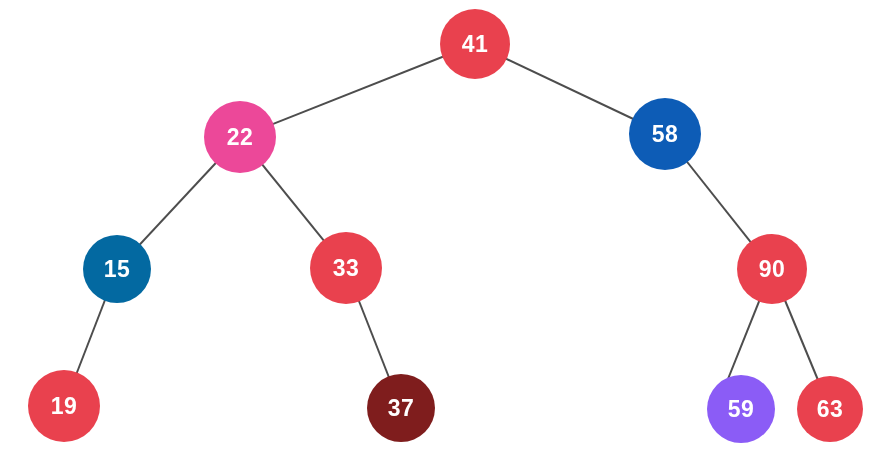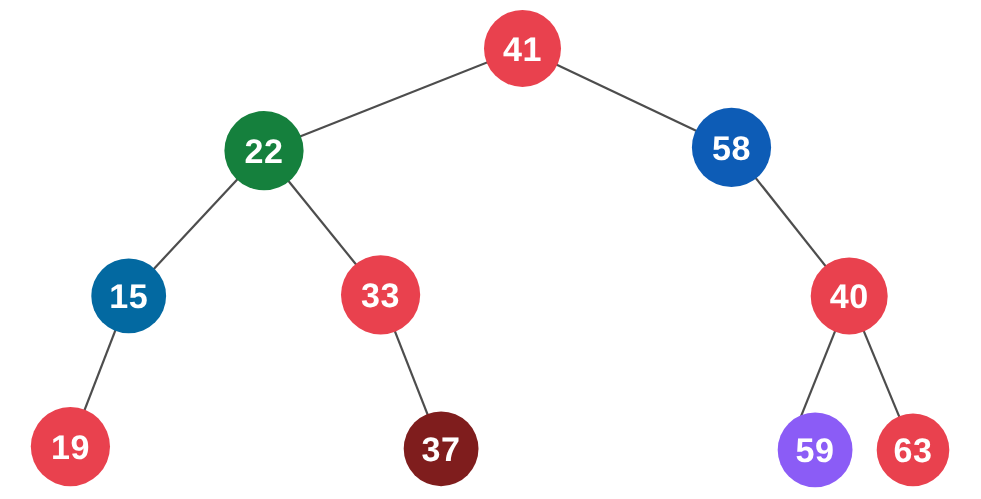--- a/index.html
+++ b/index.html
@@ -27,21 +27,21 @@
     position: absolute;
     border-radius: 50%;
     display: flex;
     align-items: center;
     justify-content: center;
     box-sizing: border-box;
   }
   .node span {
     color: #ffffff;
     font-weight: bold;
-    font-size: 31px;
+    font-size: 23px;
     line-height: 1;
     letter-spacing: 0.5px;
     user-select: none;
   }
 </style>
 </head>
 <body>
 
 <div class="diagram-canvas" style="background: rgb(255, 255, 255);">
   <svg class="edges-layer" viewBox="0 0 892 454">
@@ -52,34 +52,34 @@
       <line x1="665" y1="134" x2="772" y2="269" stroke="#4d4d4d" stroke-width="2"></line>
       <line x1="117" y1="269" x2="64" y2="406" stroke="#4d4d4d" stroke-width="2"></line>
       <line x1="346" y1="268" x2="401" y2="408" stroke="#4d4d4d" stroke-width="2"></line>
       <line x1="772" y1="269" x2="716" y2="409" stroke="#4d4d4d" stroke-width="2"></line>
       <line x1="772" y1="269" x2="830" y2="409" stroke="#4d4d4d" stroke-width="2"></line>
     </svg>
 
 <div class="node" style="left: 440px; top: 9px; width: 70px; height: 70px; background: rgb(233, 65, 78);">
       <span style="color: rgb(255, 255, 255);">41</span>
     </div>
-    <div class="node" style="left: 204px; top: 101px; width: 72px; height: 72px; background: #15803d;">
+    <div class="node" style="left: 204px; top: 101px; width: 72px; height: 72px; background: #ec4899;">
       <span style="color: rgb(255, 255, 255);">22</span>
     </div>
     <div class="node" style="left: 629px; top: 98px; width: 72px; height: 72px; background: rgb(13, 92, 182);">
       <span style="color: rgb(255, 255, 255);">58</span>
     </div>
     <div class="node" style="left: 83px; top: 235px; width: 68px; height: 68px; background: #0369a1;">
       <span style="color: rgb(255, 255, 255);">15</span>
     </div>
     <div class="node" style="left: 310px; top: 232px; width: 72px; height: 72px; background: rgb(233, 65, 78);">
       <span style="color: rgb(255, 255, 255);">33</span>
     </div>
     <div class="node" style="left: 737px; top: 234px; width: 70px; height: 70px; background: rgb(233, 65, 78);">
-      <span style="color: rgb(255, 255, 255);">40</span>
+      <span style="color: rgb(255, 255, 255);">90</span>
     </div>
     <div class="node" style="left: 28px; top: 370px; width: 72px; height: 72px; background: rgb(233, 65, 78);">
       <span style="color: rgb(255, 255, 255);">19</span>
     </div>
     <div class="node" style="left: 367px; top: 374px; width: 68px; height: 68px; background: #7f1d1d;">
       <span style="color: rgb(255, 255, 255);">37</span>
     </div>
     <div class="node" style="left: 707px; top: 375px; width: 68px; height: 68px; background: #8b5cf6;">
       <span style="color: rgb(255, 255, 255);">59</span>
     </div>

